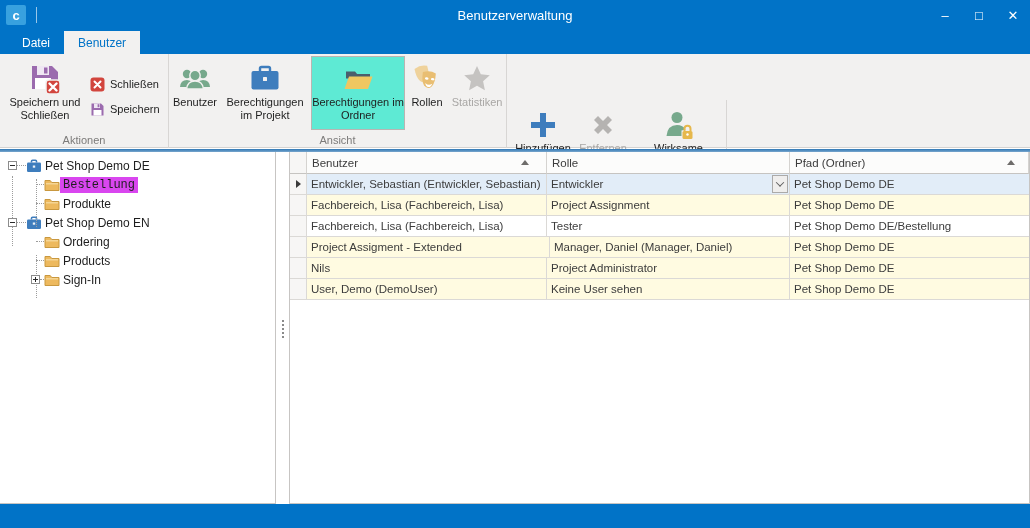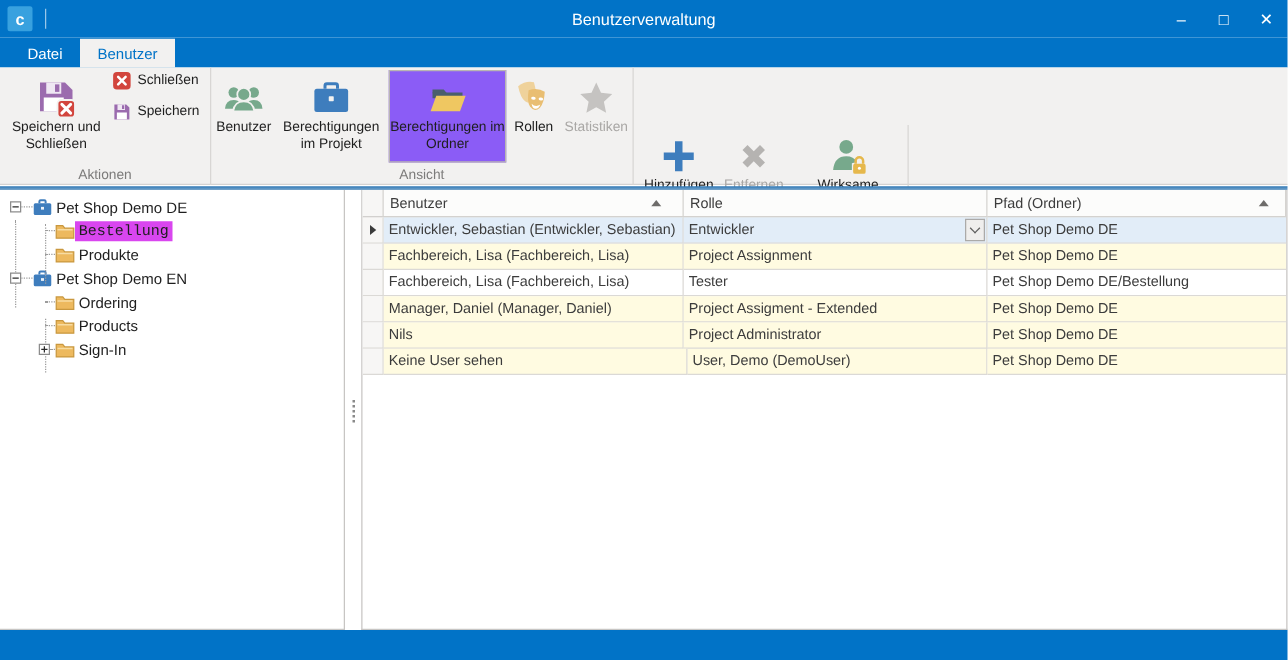--- a/index.html
+++ b/index.html
@@ -23,24 +23,24 @@
   .tab { padding:0 14px; display:flex; align-items:center; color:#fff; font-size:12px; margin-top:1px; }
   .tab.active { background:#F2F1F0; color:#0173C7; }
 
   
   .ribbon { position:absolute; top:54px; left:0; right:0; height:94px; background:#F2F1F0; border-bottom:1px solid #D5D3D1; }
   .accent-band { position:absolute; top:149px; left:0; right:0; height:3px; background:linear-gradient(#2E77B5,#79A6CC); }
   .grp { position:absolute; top:0; height:94px; border-right:1px solid #D8D6D4; }
   .grp-label { position:absolute; bottom:2px; left:0; width:100%; text-align:center; font-size:11px; color:#7C7B7A; }
   .rbtn { display:flex; flex-direction:column; align-items:center; padding-top:5px; height:74px; font-size:11px; line-height:13px; text-align:center; border:1px solid transparent; }
   .rbtn .ric { height:34px; display:flex; align-items:center; justify-content:center; }
-  .rbtn.selected { background:#8b5cf6; border-color:#B9B5B2; }
+  .rbtn.selected { background:#5eead4; border-color:#B9B5B2; }
   .rbtn.disabled { color:#A9A7A5; }
   .btnrow { display:flex; align-items:center; gap:5px; font-size:11px; height:20px; }
-  .aktionen-small { position:absolute; left:90px; top:0; display:flex; flex-direction:column; gap:5px; }
+  .aktionen-small { position:absolute; left:90px; top:20px; display:flex; flex-direction:column; gap:5px; }
   .hrow { position:absolute; left:2px; top:2px; display:flex; align-items:flex-start; }
 
   
   .tree-panel { position:absolute; top:152px; left:0; width:276px; bottom:24px; background:#fff; border:1px solid #C7C5C3; border-top:none; border-left:none; padding-top:4px; overflow:hidden; }
   .splitter { position:absolute; top:152px; left:276px; width:13px; bottom:24px; background:#fff; display:flex; align-items:center; justify-content:center; }
   .splitter .dots { width:2px; height:2px; background:#8A8A8A; box-shadow:0 4px 0 #8A8A8A, 0 8px 0 #8A8A8A, 0 12px 0 #8A8A8A, 0 16px 0 #8A8A8A; margin-top:-14px; }
   .grid-panel { position:absolute; top:152px; left:289px; right:0; bottom:24px; background:#fff; border:1px solid #C7C5C3; border-top:none; overflow:hidden; }
   .statusbar { position:absolute; bottom:0; left:0; right:0; height:24px; background:#0173C7; }
 
   
@@ -369,33 +369,33 @@
 
   <div class="grow">
     <div class="c-ind"></div>
     <div class="gcell c-ben">Fachbereich, Lisa (Fachbereich, Lisa)</div>
     <div class="gcell c-rol">Tester</div>
     <div class="gcell c-pfa">Pet Shop Demo DE/Bestellung</div>
   </div>
 
   <div class="grow row-yel">
     <div class="c-ind"></div>
+    <div class="gcell c-rol">Project Assigment - Extended</div>
     <div class="gcell c-ben">Manager, Daniel (Manager, Daniel)</div>
-    <div class="gcell c-rol">Project Assigment - Extended</div>
     <div class="gcell c-pfa">Pet Shop Demo DE</div>
   </div>
 
   <div class="grow row-yel">
     <div class="c-ind"></div>
     <div class="gcell c-ben">Nils</div>
     <div class="gcell c-rol">Project Administrator</div>
     <div class="gcell c-pfa">Pet Shop Demo DE</div>
   </div>
 
   <div class="grow row-yel">
     <div class="c-ind"></div>
+    <div class="gcell c-ben">User, Demo (DemoUser)</div>
     <div class="gcell c-rol">Keine User sehen</div>
-    <div class="gcell c-ben">User, Demo (DemoUser)</div>
     <div class="gcell c-pfa">Pet Shop Demo DE</div>
   </div>
 </div>
 
 <div class="statusbar"></div>
 
 </body></html>

